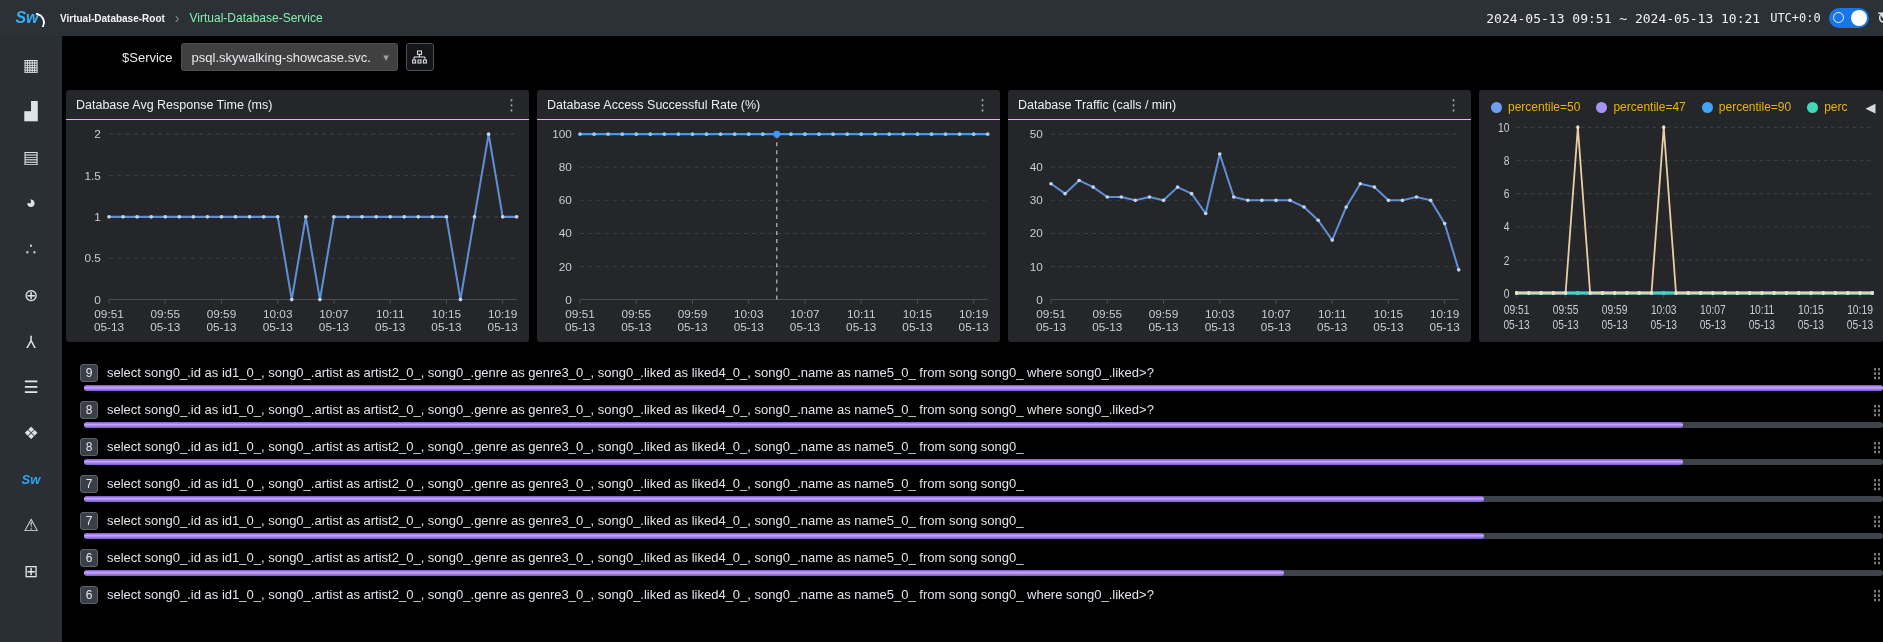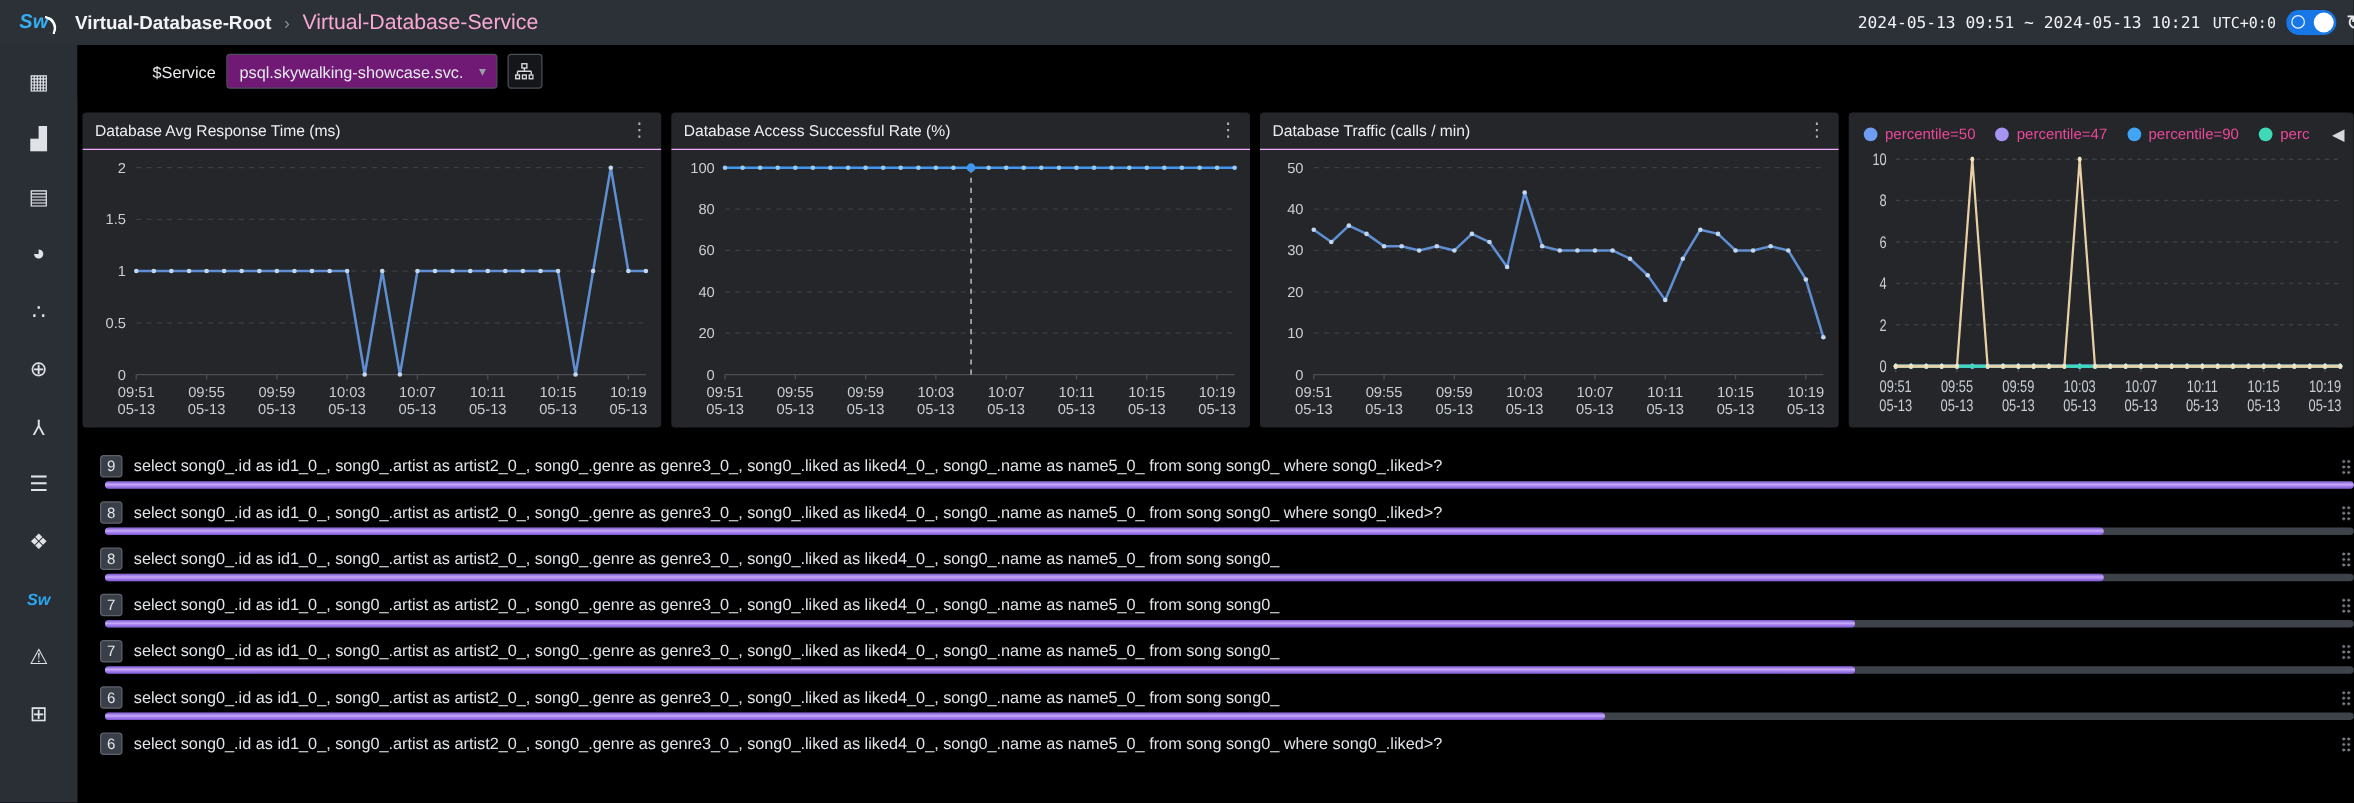--- a/index.html
+++ b/index.html
@@ -3,58 +3,58 @@
 <meta charset="utf-8">
 <style>
   html,body{margin:0;padding:0;background:#000;width:1883px;height:642px;overflow:hidden;
     font-family:"Liberation Sans",sans-serif;-webkit-font-smoothing:antialiased;}
   .topbar{position:absolute;left:0;top:0;width:1883px;height:36px;background:#2c3037;
     display:flex;align-items:center;z-index:5;}
   .logo{width:54px;display:flex;justify-content:center;align-items:center;position:relative;}
   .logo-text{color:#35aef3;font-weight:bold;font-size:16px;font-style:italic;}
   .logo-arc{position:absolute;right:8px;top:5px;width:10px;height:10px;border:2px solid #fff;
     border-left:none;border-bottom:none;border-radius:0 10px 0 0;transform:rotate(18deg);}
-  .crumb-root{color:#f2f4f7;font-weight:bold;font-size:15px;margin-left:6px;cursor:pointer;}
+  .crumb-root{color:#f2f4f7;font-weight:bold;font-size:10px;margin-left:6px;cursor:pointer;}
   .crumb-sep{color:#8b9097;margin:0 10px;font-size:14px;}
-  .crumb-cur{color:#f9a8d4;font-size:17px;}
+  .crumb-cur{color:#86efac;font-size:12px;}
   .topbar-spacer{flex:1;}
   .time-range{color:#f0f2f5;font-family:"DejaVu Sans Mono",monospace;font-size:13px;}
   .tz{color:#f0f2f5;font-family:"DejaVu Sans Mono",monospace;font-size:12px;margin:0 8px 0 10px;}
   .toggle{width:40px;height:20px;border-radius:10px;background:#1877e6;position:relative;cursor:pointer;flex:0 0 auto;}
   .toggle .clockface{position:absolute;left:4px;top:4px;width:9px;height:9px;border:1.5px solid #e8f0fb;border-radius:50%;}
   .toggle .knob{position:absolute;right:2px;top:2px;width:16px;height:16px;border-radius:50%;background:#fff;}
   .refresh{color:#e8eaee;font-size:17px;margin-left:8px;margin-right:-8px;cursor:pointer;}
   .sidebar{position:absolute;left:0;top:36px;width:62px;height:606px;background:#2a2e35;
     display:flex;flex-direction:column;align-items:center;padding-top:14px;box-sizing:border-box;gap:16px;}
   .side-item{width:30px;height:30px;display:flex;align-items:center;justify-content:center;
     color:#dfe3e8;font-size:17px;cursor:pointer;flex:0 0 auto;}
   .side-item.sw{color:#2ba7f2;font-weight:bold;font-style:italic;font-size:13px;}
   .toolbar{position:absolute;left:62px;top:36px;width:1821px;height:42px;background:#000;
     display:flex;align-items:center;padding-left:48px;}
   .svc-label{color:#e8eaee;font-size:13px;margin-left:12px;margin-right:8px;}
-  .svc-select{position:relative;height:28px;min-width:212px;background:#701a75;border:1px solid #4a4f58;
+  .svc-select{position:relative;height:28px;min-width:212px;background:#404040;border:1px solid #4a4f58;
     border-radius:3px;display:flex;align-items:center;padding:0 26px 0 10px;cursor:pointer;box-sizing:border-box;}
   .svc-select .val{color:#e6e9ed;font-size:13px;white-space:nowrap;}
   .svc-select .chev{position:absolute;right:8px;color:#9aa0a8;font-size:11px;}
   .topo-btn{width:28px;height:28px;margin-left:8px;background:#15161a;border:1px solid #4a4f58;border-radius:3px;
     display:flex;align-items:center;justify-content:center;cursor:pointer;box-sizing:border-box;}
   .toolbar-knob{position:absolute;right:-9px;top:10px;width:23px;height:23px;border-radius:50%;background:#f2f3f5;}
   .charts-row{position:absolute;left:66px;top:90px;width:1817px;height:252px;display:flex;gap:8px;}
   .panel{background:#242629;border-radius:3px;display:flex;flex-direction:column;flex:0 0 463px;overflow:hidden;}
   .panel:last-child{flex:1 1 auto;}
   .panel-header{height:30px;flex:0 0 30px;display:flex;align-items:center;justify-content:space-between;
     padding:0 10px;border-bottom:1px solid #f0abfc;box-sizing:border-box;}
   .panel-title{color:#eceef2;font-size:12.5px;}
   .kebab{color:#aeb2b8;font-size:15px;cursor:pointer;line-height:1;}
   .panel-body{flex:1;display:flex;flex-direction:column;min-height:0;}
   .panel-body svg{display:block;width:100%;flex:1;min-height:0;}
   .legend{height:28px;flex:0 0 28px;display:flex;align-items:center;gap:16px;padding:6px 8px 0 12px;box-sizing:border-box;overflow:hidden;}
   .legend-item{display:flex;align-items:center;gap:6px;cursor:pointer;flex:0 0 auto;}
   .legend-dot{width:11px;height:11px;border-radius:50%;}
-  .legend-label{color:#ec4899;font-size:12px;white-space:nowrap;}
+  .legend-label{color:#eab308;font-size:12px;white-space:nowrap;}
   .legend-arrow{color:#d5d8dd;font-size:13px;cursor:pointer;margin-left:2px;}
   .slow{position:absolute;left:66px;top:350px;width:1817px;height:292px;}
   .slow-title{color:#e6e9ed;font-size:13px;padding:10px 0 9px 8px;border-bottom:1px solid #2b2e33;}
   .slow-rows{padding-top:13px;}
   .srow{height:37px;position:relative;padding-left:14px;box-sizing:border-box;cursor:pointer;}
   .srow-top{display:flex;align-items:center;gap:9px;height:19px;}
   .badge{min-width:18px;height:18px;background:#3a3f47;border:1px solid #5c636e;border-radius:3px;
     color:#e3e6eb;font-size:12px;display:flex;align-items:center;justify-content:center;box-sizing:border-box;}
   .sql{color:#e0e3e8;font-size:13px;white-space:nowrap;}
   .rh{position:absolute;right:2px;top:4px;width:8px;height:13px;

